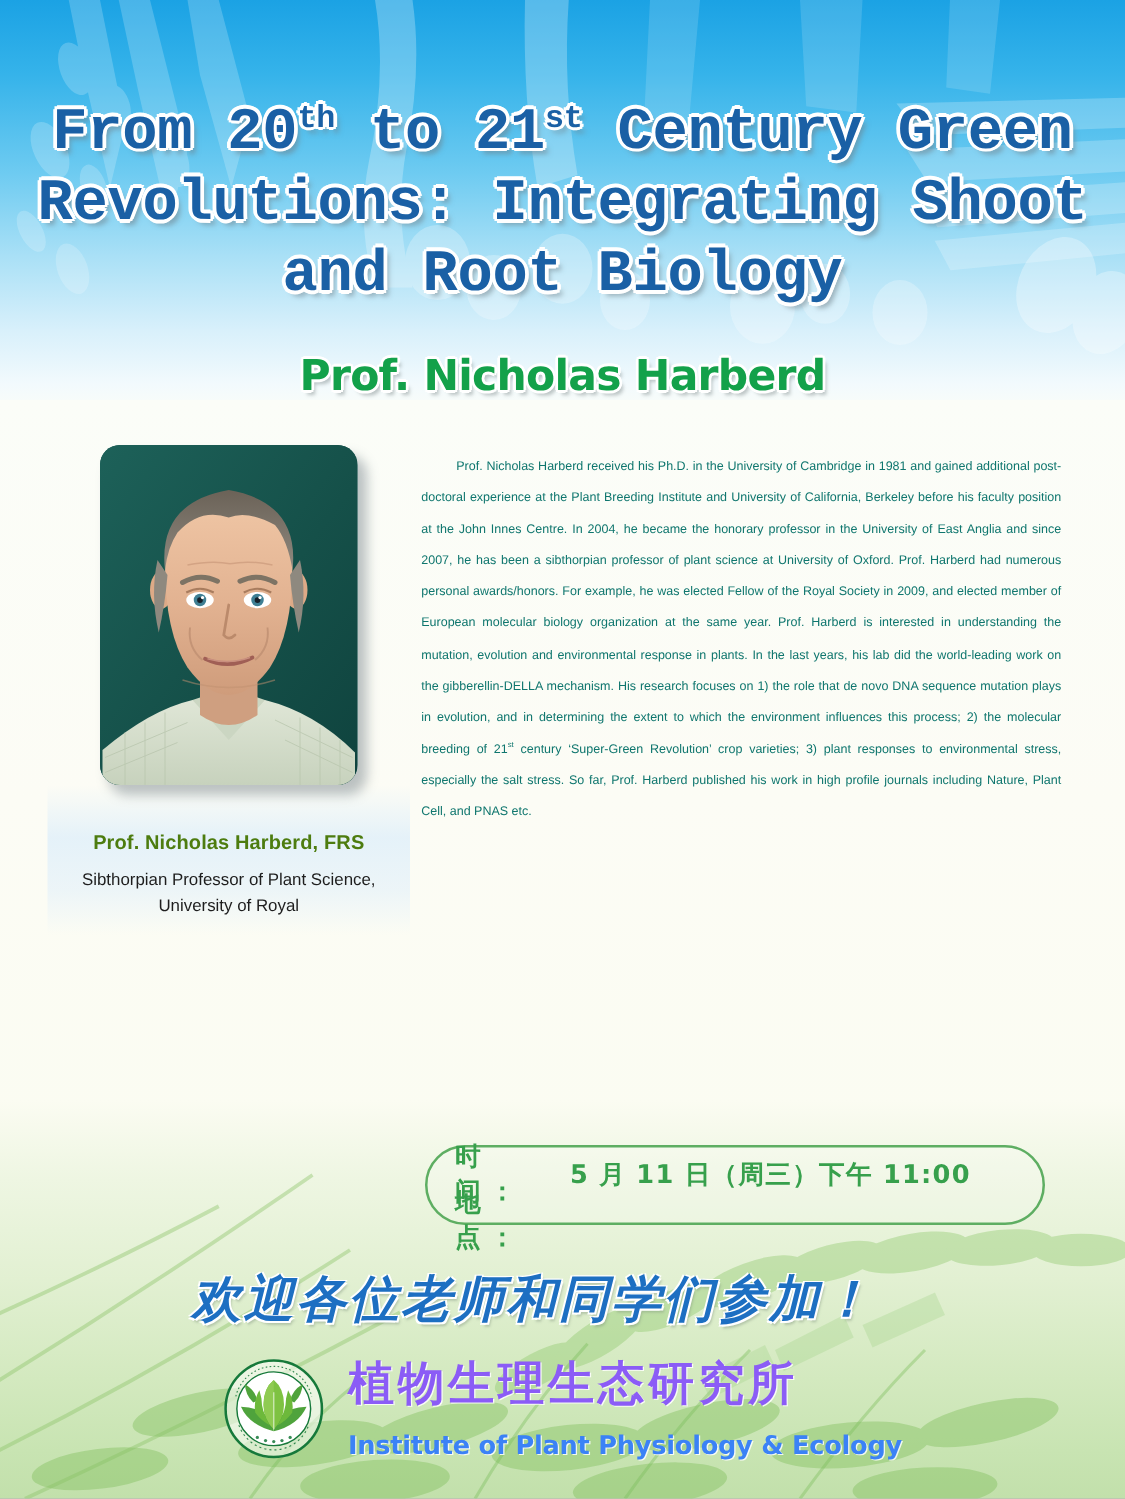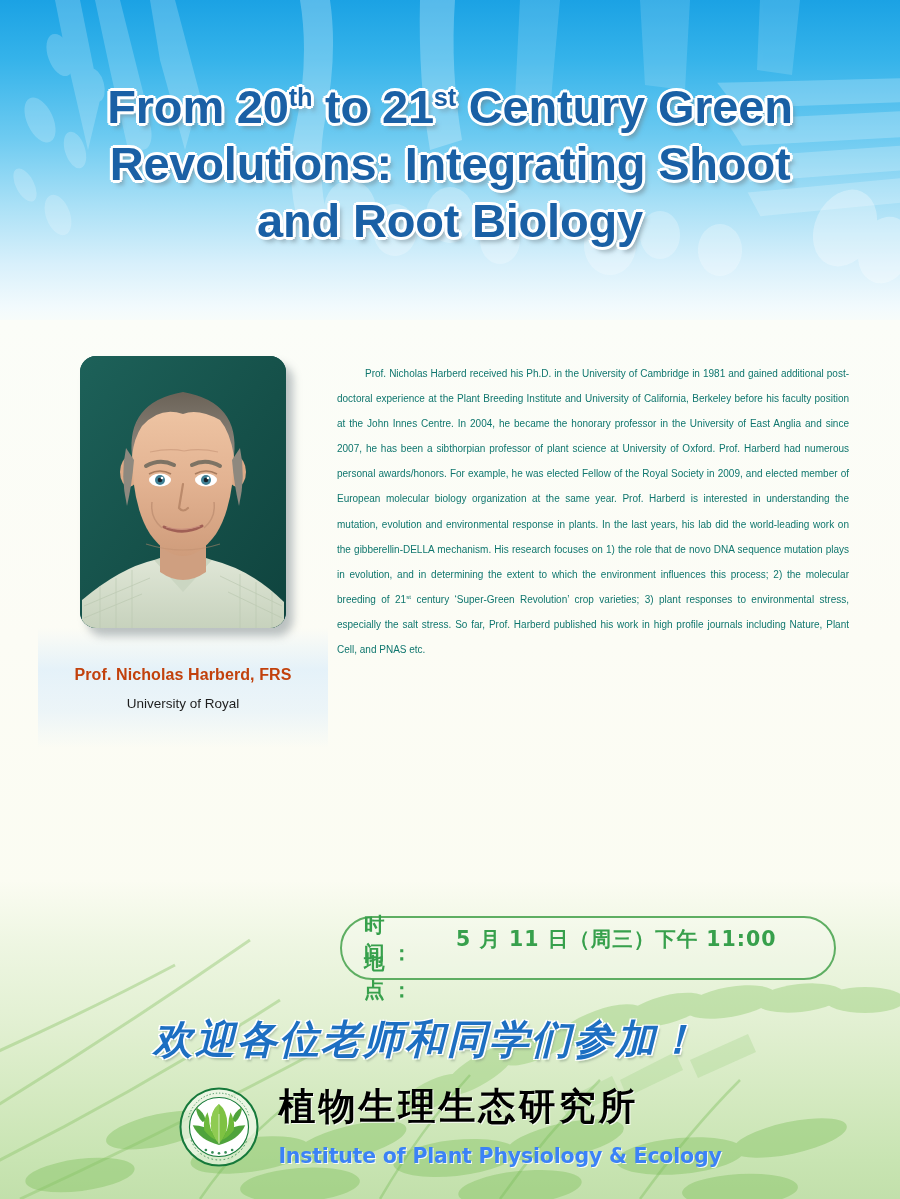--- a/index.html
+++ b/index.html
@@ -51,21 +51,21 @@
     pointer-events: none;
   }
 
   
   .title-block {
     position: absolute;
     left: 0; top: 78px; width: 900px;
     text-align: center;
   }
   .title-line {
-    font-family: Liberation Sans, sans-serif;
+    font-family: Liberation Mono, monospace;
     font-weight: bold;
     font-size: 47px;
     line-height: 57px;
     color: #1a60a5;
     letter-spacing: -0.2px;
     text-shadow:
       -2px -2px 0 #ffffff,  2px -2px 0 #ffffff,
       -2px  2px 0 #ffffff,  2px  2px 0 #ffffff,
       -3px  0   0 #ffffff,  3px  0   0 #ffffff,
        0   -3px 0 #ffffff,  0    3px 0 #ffffff,
@@ -121,21 +121,21 @@
     background: #14544f;
   }
   .photo-frame svg { display: block; }
 
   .cap-name {
     position: absolute;
     left: 38px; top: 666px; width: 290px;
     text-align: center;
     font-size: 16px;
     font-weight: bold;
-    color: #c2410c;
+    color: #4d7c0f;
     letter-spacing: 0.1px;
   }
   .cap-sub {
     position: absolute;
     left: 38px; top: 693px; width: 290px;
     text-align: center;
     font-size: 13.5px;
     line-height: 21px;
     color: #1e1e1e;
   }
@@ -205,21 +205,21 @@
     align-items: center;
     gap: 18px;
   }
   .footer-logo { width: 82px; height: 82px; flex: 0 0 auto; }
   .footer-text { line-height: 1; }
   .footer-cn {
     font-family: "DejaVu Sans", sans-serif;
     font-weight: bold;
     font-size: 37px;
     letter-spacing: 3px;
-    color: #000000;
+    color: #8b5cf6;
     text-shadow: 1px 1px 0 rgba(255,255,255,0.85);
   }
   .footer-en {
     margin-top: 21px;
     font-family: "DejaVu Sans", sans-serif;
     font-weight: bold;
     font-size: 20.5px;
     letter-spacing: -0.2px;
     color: #3b82f6;
     text-shadow: 1px 1px 0 rgba(255,255,255,0.85);
@@ -320,20 +320,21 @@
       </g>
     </svg>
   </div>
 
   <div class="title-block">
     <div class="title-line"><span>From 20</span><sup>th</sup><span> to 21</span><sup>st</sup><span> Century Green</span></div>
     <div class="title-line">Revolutions: Integrating Shoot</div>
     <div class="title-line">and Root Biology</div>
   </div>
 
+  <div class="speaker-name">Prof. Nicholas Harberd</div>
 
   <div class="caption-panel"></div>
 
   <div class="photo-col">
     <div class="photo-frame">
       <svg width="206" height="272" viewBox="0 0 206 272">
         <defs>
           <linearGradient id="bgp" x1="0" y1="0" x2="1" y2="1">
             <stop offset="0%" stop-color="#1d6159"></stop>
             <stop offset="55%" stop-color="#155049"></stop>
@@ -404,20 +405,21 @@
         <path d="M134 146 Q136 162 124 172" stroke="#c49476" stroke-width="1.5" fill="none"></path>
         <path d="M70 96 Q90 92 104 95" stroke="#d3a384" stroke-width="1.2" fill="none"></path>
         <path d="M104 95 Q120 92 138 96" stroke="#d3a384" stroke-width="1.2" fill="none"></path>
         <path d="M66 188 Q103 200 140 188" stroke="#c08f70" stroke-width="1.2" fill="none" opacity="0.5"></path>
       </svg>
     </div>
   </div>
 
   <div class="cap-name">Prof. Nicholas Harberd, FRS</div>
   <div class="cap-sub">
+    <div>Sibthorpian Professor of Plant Science,</div>
     <div>University of Royal</div>
   </div>
 
   <div class="bio">
     <p><span>Prof. Nicholas Harberd received his Ph.D. in the University of Cambridge in 1981 and gained additional post-doctoral experience at the Plant Breeding Institute and University of California, Berkeley before his faculty position at the John Innes Centre. In 2004, he became the honorary professor in the University of East Anglia and since 2007, he has been a sibthorpian professor of plant science at University of Oxford. Prof. Harberd had numerous personal awards/honors. For example, he was elected Fellow of the Royal Society in 2009, and elected member of European molecular biology organization at the same year. Prof. Harberd is interested in understanding the mutation, evolution and environmental response in plants. In the last years, his lab did the world-leading work on the gibberellin-DELLA mechanism. His research focuses on 1) the role that de novo DNA sequence mutation plays in evolution, and in determining the extent to which the environment influences this process; 2) the molecular breeding of 21</span><sup>st</sup><span> century ‘Super-Green Revolution’ crop varieties; 3) plant responses to environmental stress, especially the salt stress. So far, Prof. Harberd published his work in high profile journals including Nature, Plant Cell, and PNAS etc.</span></p>
   </div>
 
   <div class="info-box">
     <div class="info-row">
       <span class="info-label">时 间：</span>

